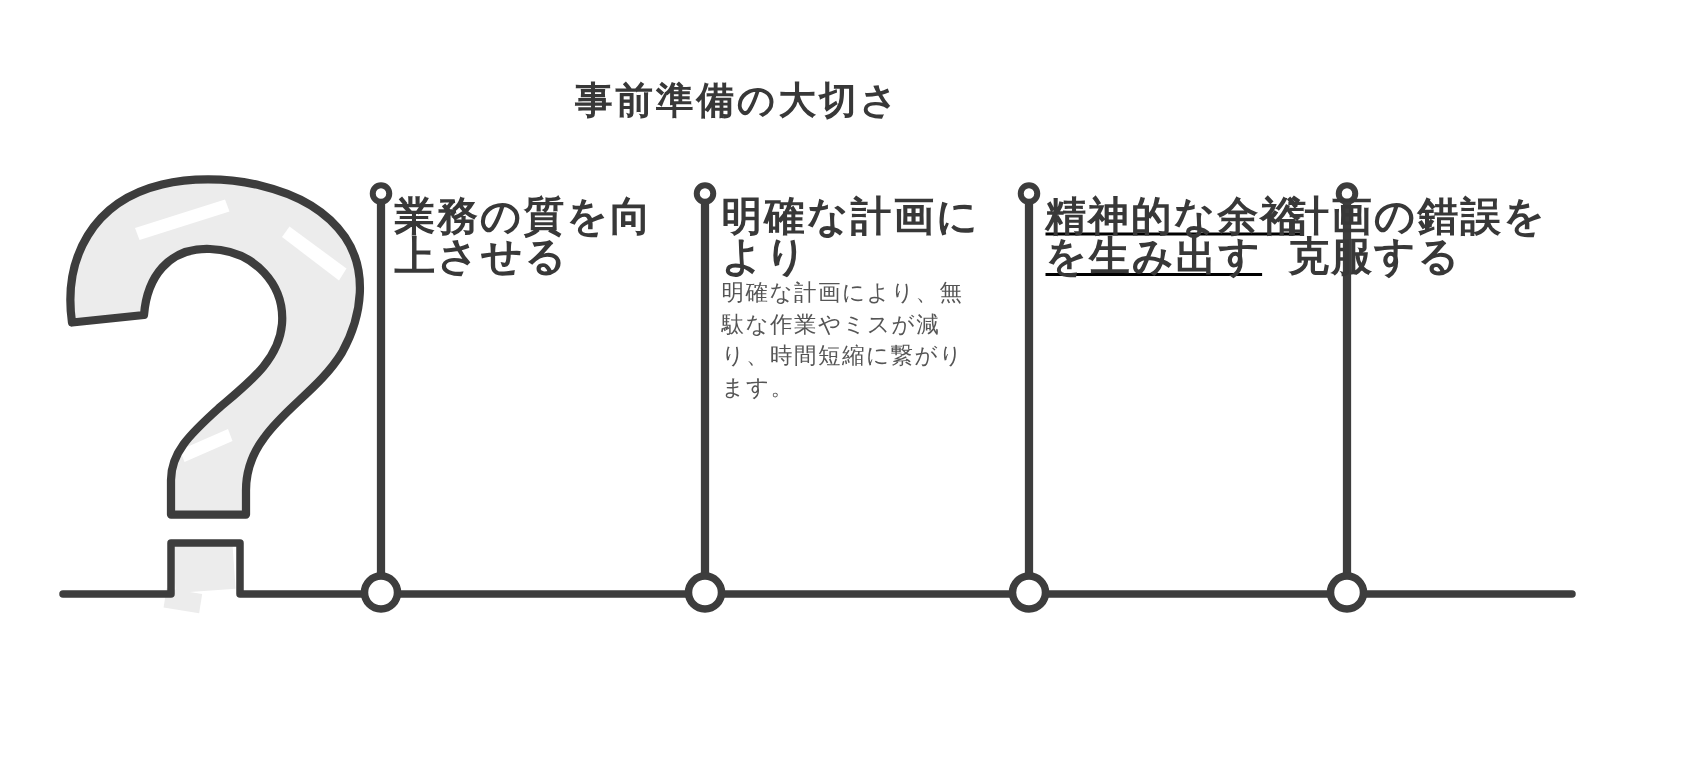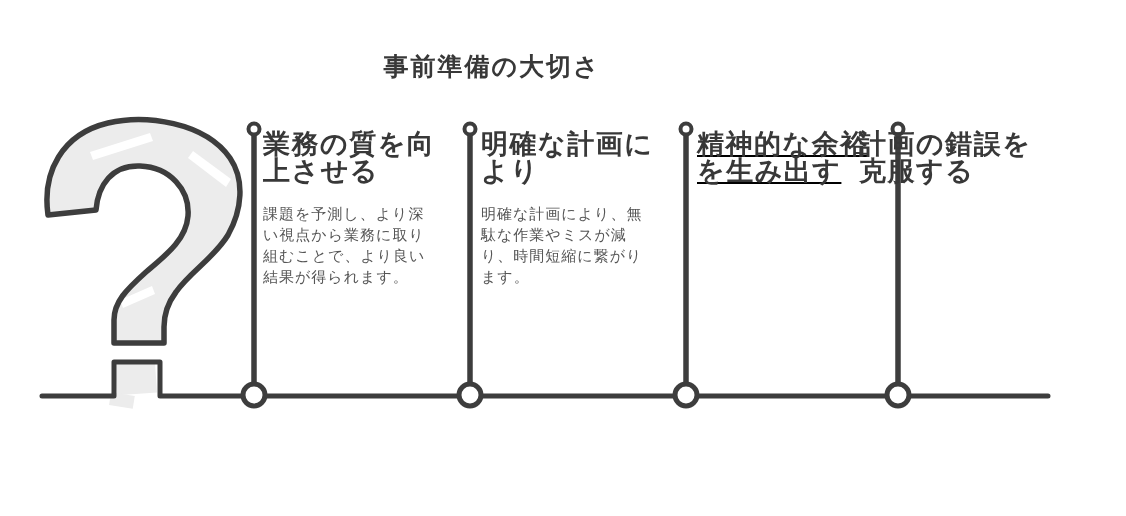--- a/index.html
+++ b/index.html
@@ -32,21 +32,21 @@
   .node-top{stroke-width:4;}
   .node-bottom{stroke-width:5;}
   .milestone{
     position:absolute;top:131px;width:178px;
   }
   .milestone h2{
     font-size:27px;font-weight:bold;line-height:27px;letter-spacing:1.5px;
     color:var(--heading);
   }
   .milestone p{
-    margin-top:18px;max-width:171px;
+    margin-top:0;max-width:171px;
     font-size:15px;line-height:21px;letter-spacing:1px;
     color:var(--body);
     overflow-wrap:break-word;
   }
   .m1{left:263px;}
   .m2{left:481px;}
   .m3{left:697px;text-decoration:underline;}
   .m4{left:859px;}
 </style>
 </head>
@@ -108,21 +108,20 @@
     </g>
     <g>
       <line class="v-line" x1="898" y1="136" x2="898" y2="383"></line>
       <circle class="node node-top" cx="898" cy="129" r="5.5"></circle>
       <circle class="node node-bottom" cx="898" cy="395" r="11"></circle>
     </g>
   </svg>
 
   <div class="milestone m1">
     <h2>業務の質を向上させる</h2>
-    <p>課題を予測し、より深い視点から業務に取り組むことで、より良い結果が得られます。</p>
   </div>
   <div class="milestone m2">
     <h2>明確な計画により</h2>
     <p>明確な計画により、無駄な作業やミスが減り、時間短縮に繋がります。</p>
   </div>
   <div class="milestone m3">
     <h2>精神的な余裕を生み出す</h2>
   </div>
   <div class="milestone m4">
     <h2>計画の錯誤を克服する</h2>

